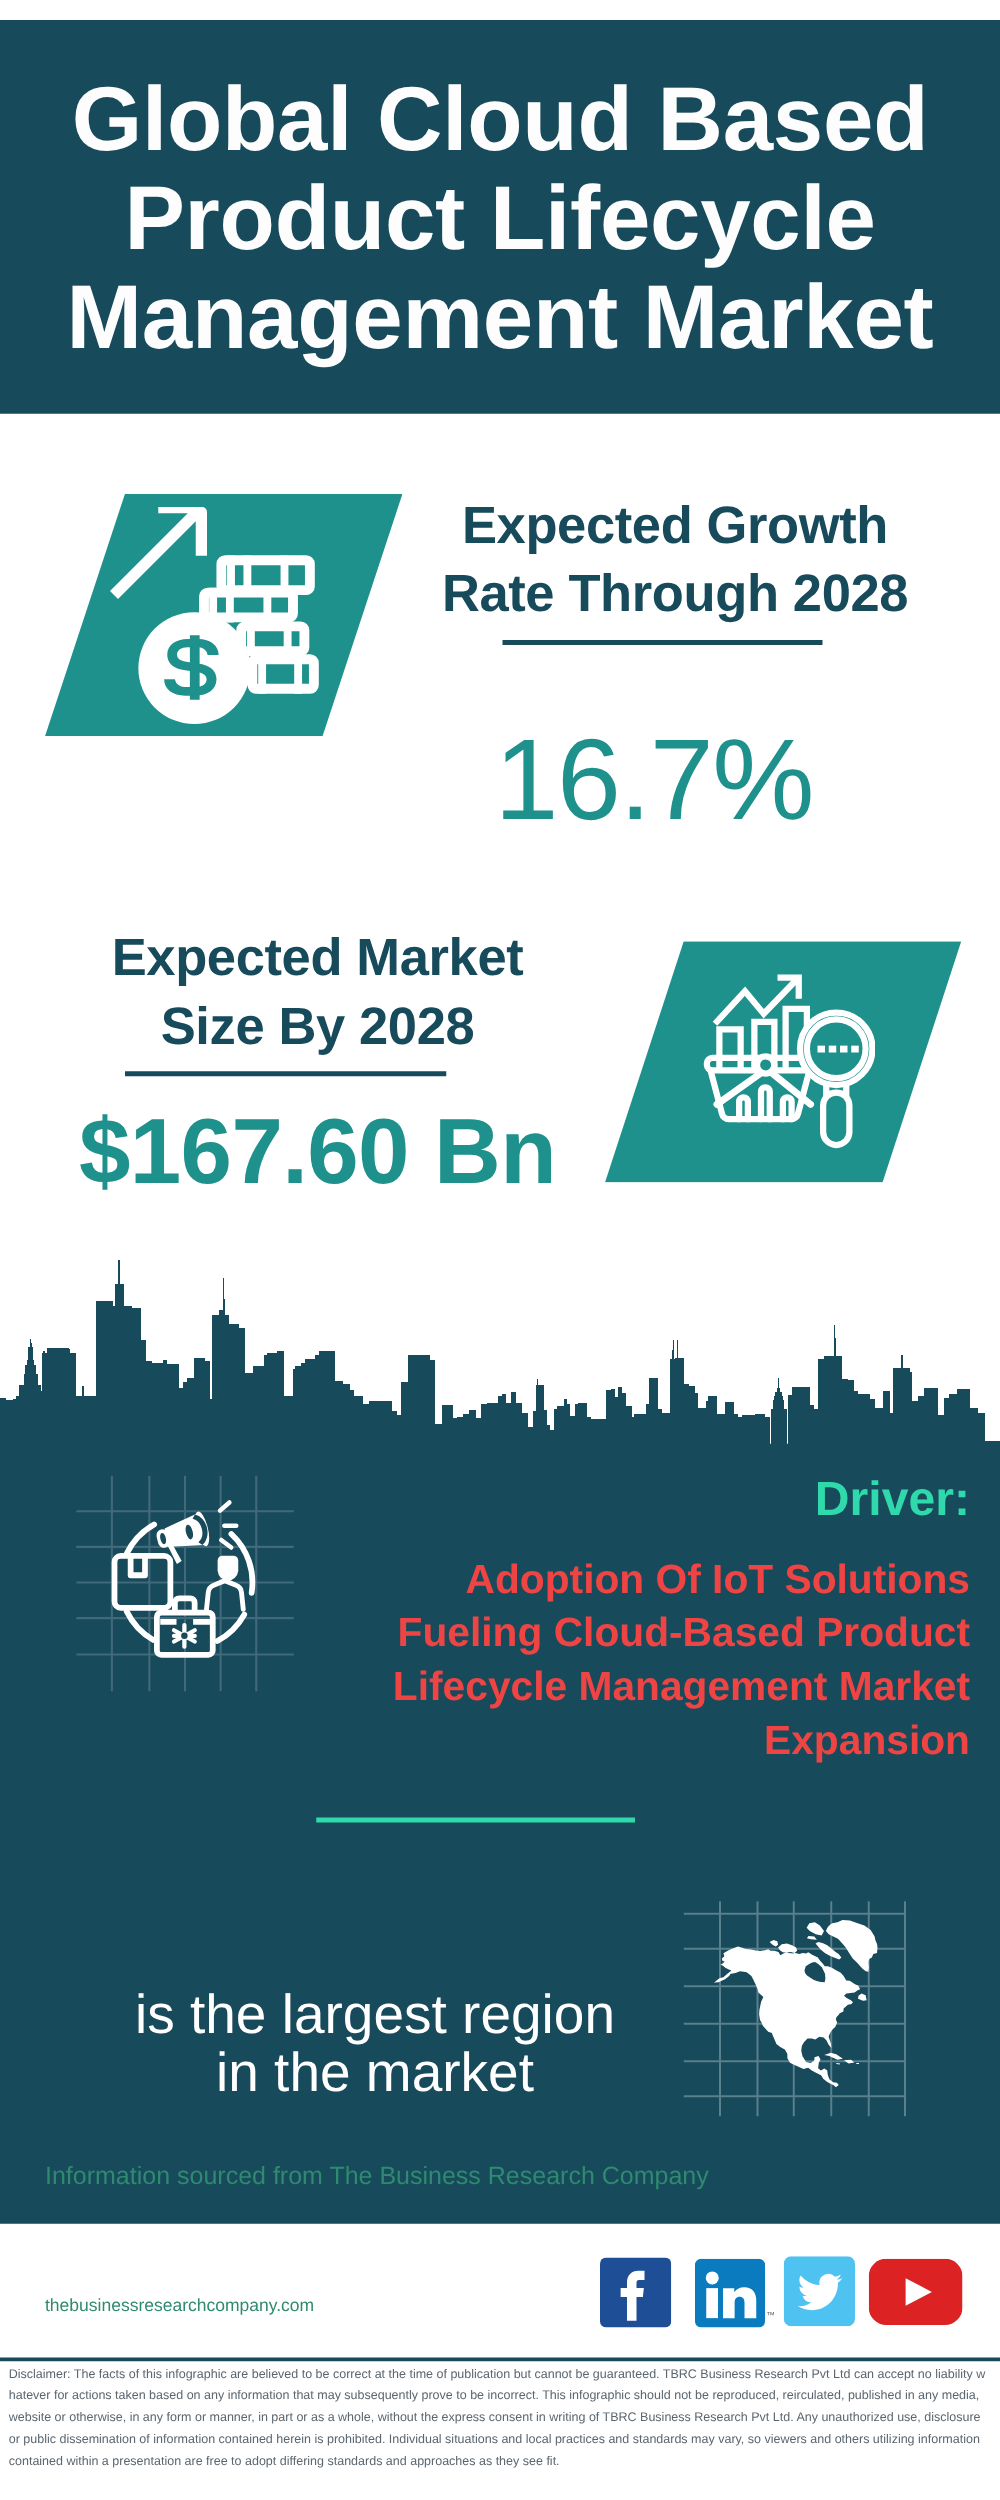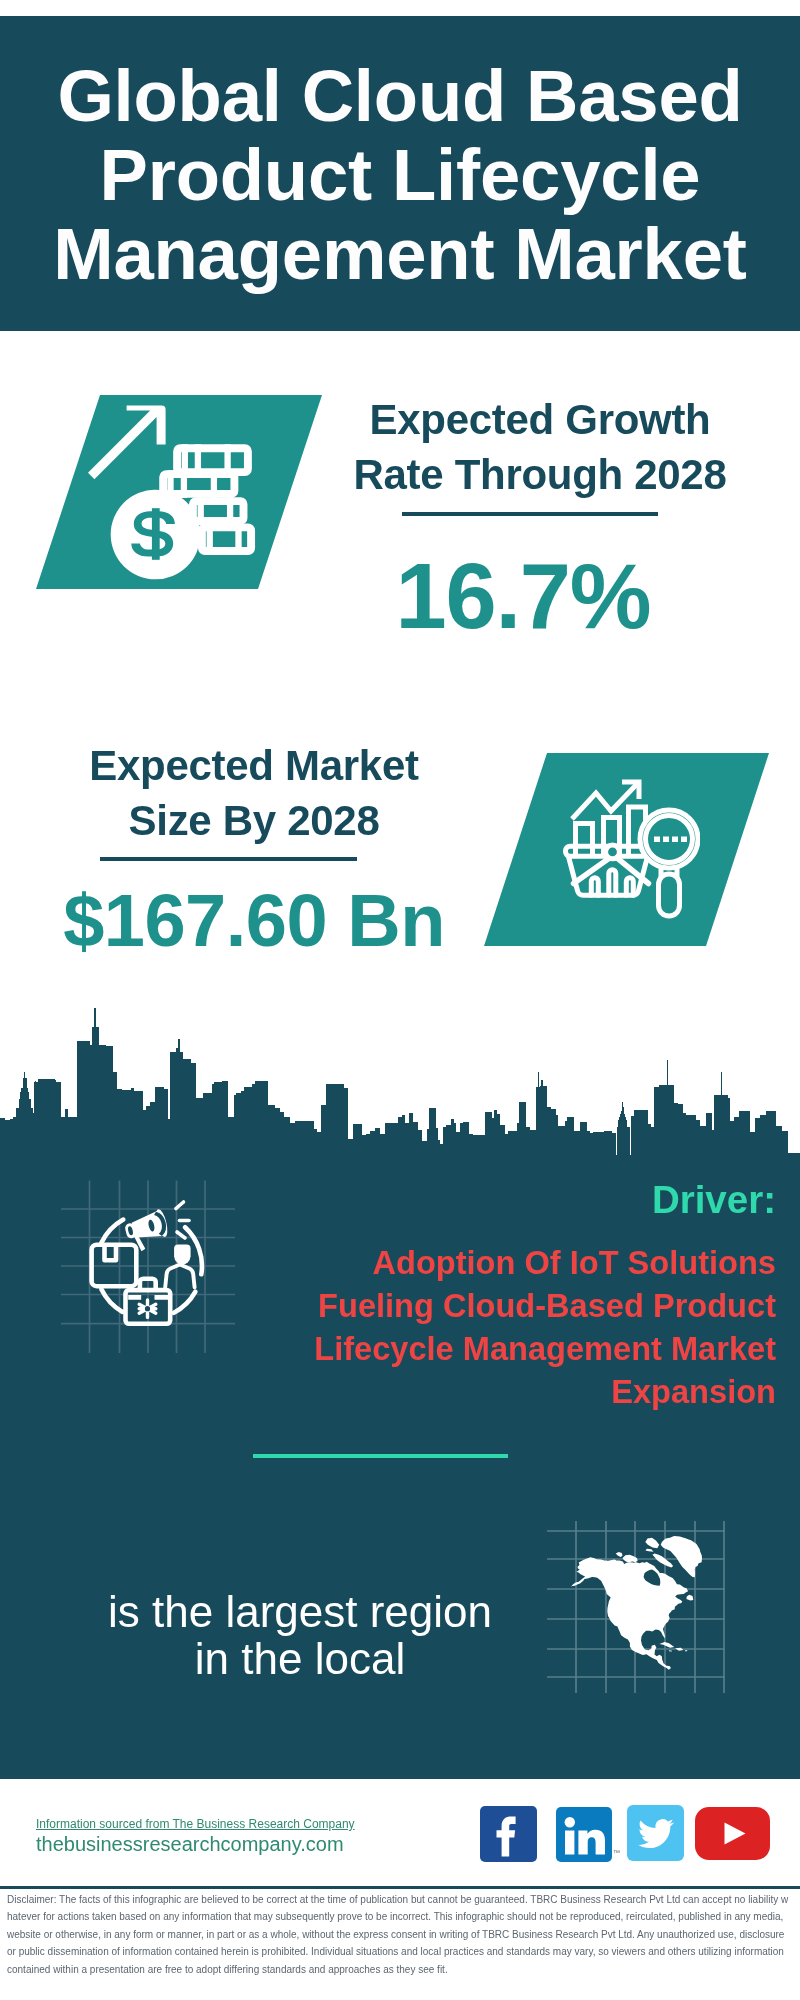--- a/index.html
+++ b/index.html
@@ -19,21 +19,21 @@
   .rule{position:absolute;background:#174a5b;height:4px;}
   .lbl{position:absolute;color:#174a5b;font-weight:bold;font-size:42px;letter-spacing:-0.3px;line-height:55px;text-align:center;margin-top:13px;}
   .big{position:absolute;color:#1f918c;font-weight:bold;text-align:center;}
 
   
   #plgm1{left:36px;top:395px;width:286px;height:194px;
          clip-path:polygon(64px 0, 286px 0, 222px 194px, 0 194px);}
   #icon1{position:absolute;left:85px;top:400px;width:180px;height:180px;}
   #s1-label{left:340px;top:379px;width:400px;}
   #s1-rule{left:402px;top:512px;width:256px;}
-  #s1-value{left:323px;top:546px;width:400px;font-size:92px;letter-spacing:-1.2px;line-height:100px;font-weight:bold;}
+  #s1-value{left:323px;top:574px;width:400px;font-size:92px;letter-spacing:-1.2px;line-height:100px;font-weight:normal;}
 
   
   #plgm2{left:484px;top:753px;width:285px;height:193px;
          clip-path:polygon(63px 0, 285px 0, 222px 193px, 0 193px);}
   #icon2{position:absolute;left:550px;top:770px;width:150px;height:150px;}
   #s2-label{left:54px;top:725px;width:400px;}
   #s2-rule{left:100px;top:857px;width:257px;}
   #s2-value{left:54px;top:882px;width:400px;font-size:74px;letter-spacing:-0.5px;line-height:78px;font-weight:bold;}
 
   
@@ -52,22 +52,22 @@
   #region-a{position:absolute;left:90px;top:1541px;width:420px;text-align:center;
             color:#2fd9ab;font-size:43px;font-weight:bold;line-height:47px;}
   #region-b{position:absolute;left:90px;top:1588px;width:420px;text-align:center;
             color:#ffffff;font-size:44px;font-weight:normal;line-height:47px;}
   #map{position:absolute;left:545px;top:1515px;width:185px;height:185px;}
   #map .mapgrid{position:absolute;left:0;top:0;}
   #map .mapshape{position:absolute;left:23px;top:18px;width:137px;height:164px;}
 
   
   .footer{position:absolute;left:0;top:0;width:800px;height:2000px;}
-  #src-line1{position:absolute;left:36px;top:1814px;color:#2f8a70;font-size:12px;line-height:20px;text-decoration:underline;}
-  #src-line2{position:absolute;left:36px;top:1834px;color:#2f8a70;font-size:20px;line-height:20px;}
+  #src-line1{position:absolute;left:36px;top:1731px;color:#2f8a70;font-size:20px;line-height:20px;}
+  #src-line2{position:absolute;left:36px;top:1834px;color:#2f8a70;font-size:14px;line-height:20px;}
   .social{position:absolute;line-height:0;}
   #fb{left:480px;top:1806px;width:57px;height:56px;}
   #li{left:556px;top:1807px;width:56px;height:55px;}
   #tw{left:627px;top:1805px;width:57px;height:56px;}
   #yt{left:695px;top:1807px;width:75px;height:53px;}
   #li-tm{position:absolute;left:613px;top:1849px;font-size:7px;color:#666;line-height:8px;}
   #foot-rule{position:absolute;left:0;top:1886px;width:800px;height:3px;background:#174a5b;}
   #disclaimer{position:absolute;left:7px;top:1891px;width:783.5px;color:#5b666f;
               font-size:10px;line-height:17.4px;text-align:left;word-break:break-all;}
 </style>
@@ -192,21 +192,21 @@
  <g stroke="#ffffff" stroke-width="3.4" stroke-linecap="round">
    <path d="M107.5 130 v17.4 M99.2 134.2 l16.6 9 M115.8 134.2 l-16.6 9
             M99.2 143.2 l16.6 -9 M99.2 138.7 h16.6"></path>
  </g>
  <circle cx="107.5" cy="138.7" r="2.6" fill="#174a5b"></circle>
 </svg></div>
   <div id="driver-title">Driver:</div>
   <div id="driver-text">Adoption Of IoT Solutions Fueling Cloud-Based Product Lifecycle Management Market Expansion</div>
   <div id="driver-rule"></div>
 
-  <div id="region-b">is the largest region in the local</div>
+  <div id="region-b">is the largest region in the market</div>
   <div id="map">
       <svg class="mapgrid" viewBox="0 0 180 180" width="180" height="180">
         <g stroke="#5a7f8d" stroke-width="1.6">
 <path d="M31 6 V178 M61 6 V178 M90 6 V178 M120 6 V178 M150 6 V178 M179 6 V178"></path>
 <path d="M2 16 H180 M2 44 H180 M2 74 H180 M2 104 H180 M2 134 H180 M2 162 H180"></path>
 </g>
       </svg>
       <div class="mapshape"><svg viewBox="-3 -3 137 164" width="137" height="164" preserveAspectRatio="none">
           <path fill="#ffffff" fill-rule="evenodd" d="M7.7 26.5 L12.3 23.9 L15.2 22.7 L19.4 21.2 L22.7 22.1 L25.6 23.2 L29.8 23.5 L33.7 24.4 L37.1 24.8 L40.8 24.1 L43.6 23.4 L45.4 24.6 L48.5 24.6 L51.8 25.6 L53.2 28.1 L56.1 26.5 L58.8 26.0 L61.5 25.6 L65.0 26.3 L68.5 27.2 L71.2 26.3 L73.9 26.7 L75.6 25.8 L78.4 27.6 L80.4 28.6 L83.3 29.9 L85.1 32.5 L87.5 35.1 L88.8 36.9 L91.3 36.9 L94.5 38.1 L97.5 39.9 L101.6 42.1 L103.9 44.8 L106.0 48.3 L108.8 48.6 L113.0 51.4 L115.5 52.3 L117.1 55.3 L115.1 56.2 L112.7 57.9 L109.4 58.3 L106.1 58.8 L104.2 60.6 L106.3 62.3 L109.7 64.1 L111.4 65.8 L109.9 67.3 L108.1 67.6 L107.0 68.0 L106.0 69.0 L103.9 70.8 L103.7 73.2 L100.8 74.6 L99.8 75.9 L98.1 77.8 L97.7 79.5 L98.7 82.0 L97.2 85.5 L94.8 87.8 L93.1 90.4 L91.9 93.1 L93.8 99.2 L94.1 102.4 L91.8 99.6 L90.1 96.1 L87.9 93.9 L84.5 93.4 L81.2 95.5 L78.4 94.8 L75.0 94.8 L72.3 97.5 L70.5 100.6 L70.0 104.5 L71.0 108.9 L73.9 113.6 L77.6 114.3 L80.4 112.4 L80.6 109.7 L83.8 108.7 L85.4 111.5 L84.0 114.1 L83.5 118.5 L85.7 120.3 L88.5 118.7 L90.8 120.3 L91.2 123.8 L92.5 127.3 L95.5 129.8 L98.5 130.1 L100.0 132.0 L97.8 133.8 L95.6 132.0 L92.6 130.5 L90.3 129.1 L87.6 127.0 L85.8 124.1 L81.4 122.0 L78.4 120.3 L75.5 118.2 L71.8 119.1 L68.2 117.6 L64.6 115.9 L61.0 114.1 L58.9 110.6 L58.9 107.1 L56.9 103.6 L53.5 101.8 L50.1 99.2 L48.3 94.8 L47.1 92.2 L46.5 90.4 L43.6 89.4 L41.4 86.9 L39.4 84.8 L38.1 81.8 L37.0 79.9 L36.3 75.5 L36.5 72.0 L37.9 65.3 L39.7 61.5 L37.7 59.7 L35.7 57.9 L35.1 55.3 L33.6 51.8 L31.5 47.4 L30.1 44.8 L28.4 43.4 L26.3 41.8 L24.0 41.3 L21.0 40.9 L17.4 42.3 L15.2 42.7 L13.5 43.0 L12.3 44.8 L9.0 47.4 L6.3 48.6 L3.7 49.7 L1.3 50.0 L0.0 50.6 L2.2 48.3 L4.6 46.5 L7.7 45.7 L10.9 43.0 L14.2 40.4 L12.9 39.9 L9.2 38.1 L7.2 36.3 L5.4 36.0 L8.8 33.4 L6.9 32.5 L6.5 30.7 L8.5 29.0 Z M72.6 40.4 L73.6 36.9 L76.4 35.1 L78.7 33.9 L81.0 33.5 L83.6 35.1 L86.5 37.8 L89.0 43.0 L89.3 46.9 L88.7 49.7 L85.8 49.5 L83.0 49.0 L80.2 47.9 L77.3 46.2 L74.6 44.4 L73.1 42.3 Z M123.8 41.3 L124.1 37.8 L123.8 33.4 L124.4 31.1 L126.5 29.9 L127.6 27.2 L130.6 26.3 L131.0 21.9 L130.7 19.3 L129.2 15.8 L128.7 13.2 L125.5 7.9 L120.5 4.4 L115.1 2.6 L108.9 0.4 L103.0 0.0 L99.0 1.8 L94.8 2.6 L92.3 4.4 L90.9 6.1 L89.7 8.8 L92.0 11.4 L95.6 13.2 L99.4 14.9 L102.5 18.4 L105.6 21.9 L108.8 27.2 L111.2 30.7 L114.7 34.2 L118.6 38.6 L121.6 40.9 Z M102.1 29.9 L100.4 31.6 L96.1 29.9 L92.0 28.1 L88.9 26.3 L85.7 23.7 L83.5 21.1 L81.4 18.8 L83.6 17.6 L87.0 18.4 L90.8 20.2 L94.1 22.8 L97.5 25.5 L99.9 27.2 Z M64.1 26.7 L59.7 26.3 L55.3 25.8 L52.9 24.1 L51.5 21.9 L54.4 19.3 L58.6 18.8 L62.6 20.2 L65.9 21.9 L66.7 24.6 Z M49.6 21.1 L47.0 19.7 L44.7 17.6 L47.8 16.0 L50.8 17.0 L51.5 19.7 Z M86.3 12.3 L81.6 11.4 L76.8 8.8 L74.3 6.1 L76.5 2.6 L80.9 1.8 L84.9 4.4 L88.2 8.8 Z M82.5 15.8 L77.7 15.3 L74.5 14.6 L75.8 12.8 L80.4 13.2 Z M115.4 63.0 L119.4 64.6 L122.3 64.1 L121.5 60.1 L118.2 58.8 L115.8 60.6 Z M88.4 108.0 L93.6 106.1 L98.0 107.3 L103.3 111.0 L99.0 111.7 L92.4 108.7 Z M104.1 112.2 L109.8 111.7 L112.4 114.0 L107.9 114.7 Z M114.0 114.3 L116.3 114.3 L116.1 115.2 L114.1 115.2 Z M98.0 114.3 L101.1 114.7 L100.7 115.5 L98.1 115.2 Z"></path>
         </svg></div>

